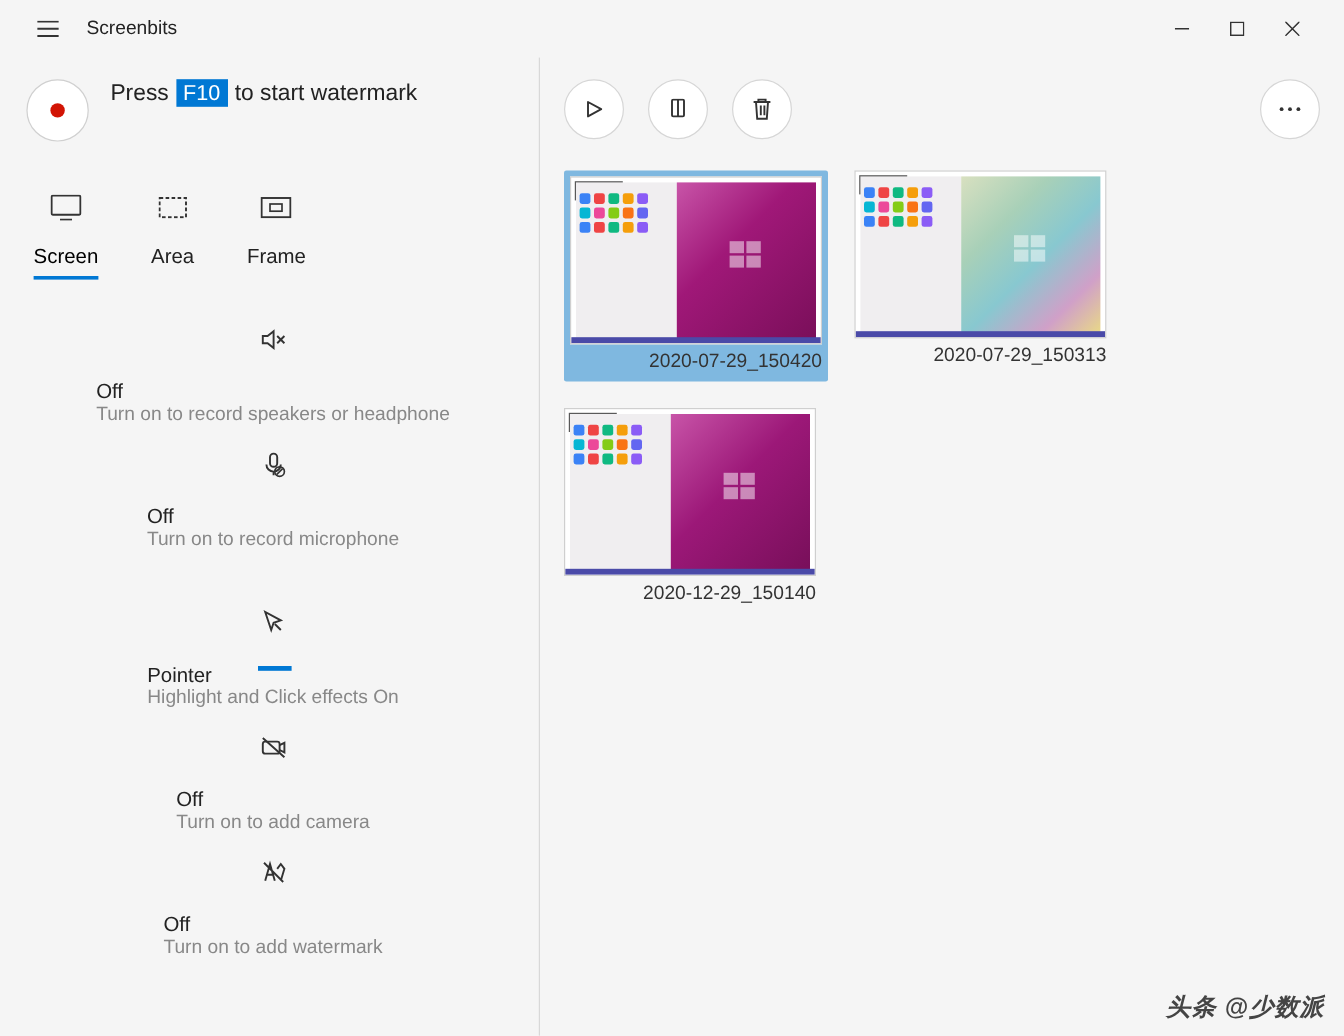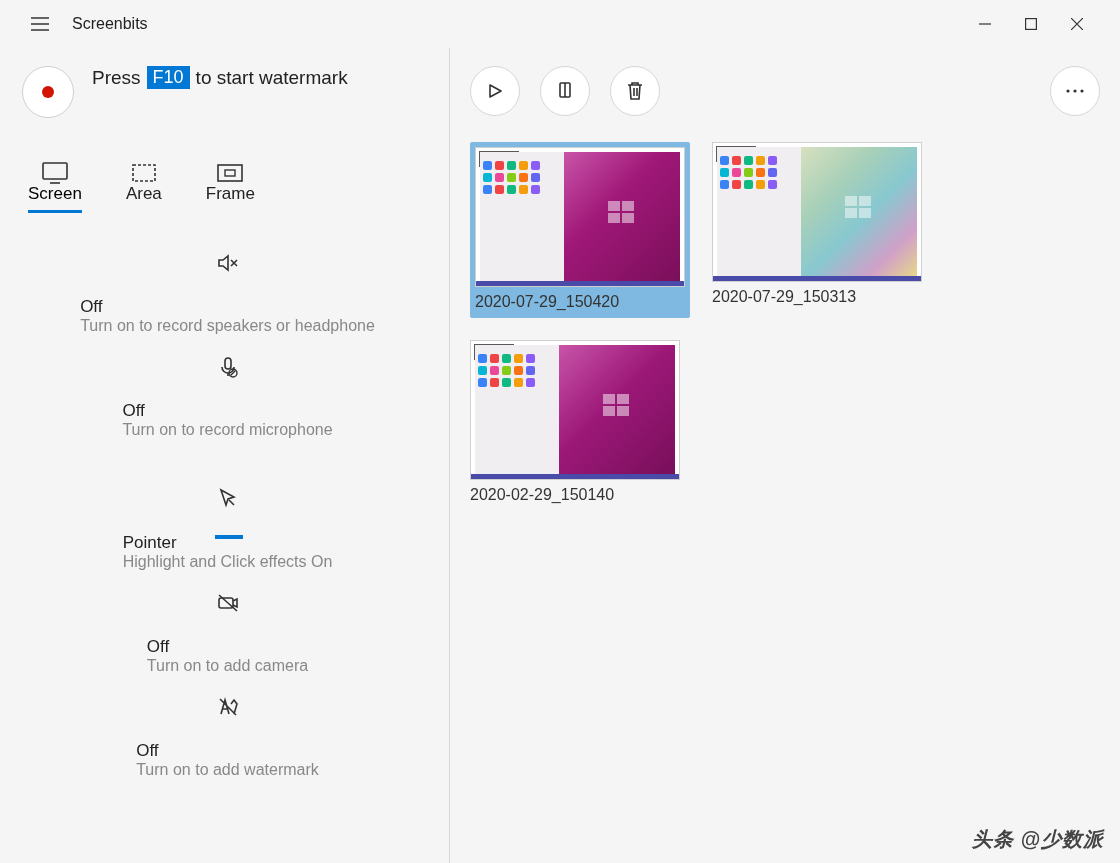--- a/index.html
+++ b/index.html
@@ -70,21 +70,21 @@
   display: flex; align-items: center;
   color: #8a8a8a; font-size: 15px;
   margin-bottom: 10px;
 }
 .section-header .line { flex: 1; border-top: 1px solid #d8d8d8; margin-left: 10px; }
 .header-right { color: #222; font-size: 16px; margin-right: 10px; }
 .header-icon { margin-right: 8px; }
 .mode-row { display: flex; gap: 44px; padding-left: 6px; }
 .mode-item {
   display: flex; flex-direction: column; align-items: center;
-  gap: 0; font-size: 17px; cursor: pointer;
+  gap: 20px; font-size: 17px; cursor: pointer;
   padding-bottom: 6px;
 }
 .mode-item.active { border-bottom: 3.5px solid #0078d4; color: #000; }
 .mode-item .icon { height: 22px; display: flex; align-items: center; justify-content: center; }
 .setting-row {
   display: flex; align-items: center; gap: 22px;
   padding: 10px 0 10px 6px; cursor: pointer; flex-direction: column;
 }
 .setting-row .icon { width: 36px; display: flex; justify-content: center; color: #444; }
 .setting-text .title { font-size: 17px; color: #222; }
@@ -103,21 +103,21 @@
 }
 .tool-btn {
   width: 50px; height: 50px; border-radius: 50%;
   background: #fff; border: 1px solid #d6d6d6;
   display: flex; align-items: center; justify-content: center;
   cursor: pointer;
 }
 .tool-spacer { flex: 1; }
 .gallery { display: flex; flex-wrap: wrap; gap: 22px; }
 .clip {
-  display: flex; flex-direction: column; align-items: flex-start;
+  display: flex; flex-direction: column; align-items: flex-end;
   cursor: pointer;
 }
 .clip.selected { background: #7fb8e0; padding: 5px; border-radius: 2px; }
 .thumb {
   width: 210px; height: 140px;
   background: #fff; border: 1px solid #cfcfcf;
   position: relative; overflow: hidden;
 }
 .clip.selected .thumb { width: 210px; height: 140px; }
 .duration {
@@ -410,19 +410,19 @@
                   <div style="background: rgb(245, 158, 11);"></div>
                   <div style="background: rgb(139, 92, 246);"></div>
                 </div>
               </div>
               <div class="desk-right desk-r3">
                 <div class="winlogo"></div>
               </div>
             </div>
             <div class="taskbar"></div>
           </div>
-          <div class="clip-name">2020-02-29_150140</div>
+          <div class="clip-name">2020-12-29_150140</div>
         </div>
       </div>
 
     <div class="watermark">头条 @少数派</div>
   </div>
 </div>
 
 </body></html>

